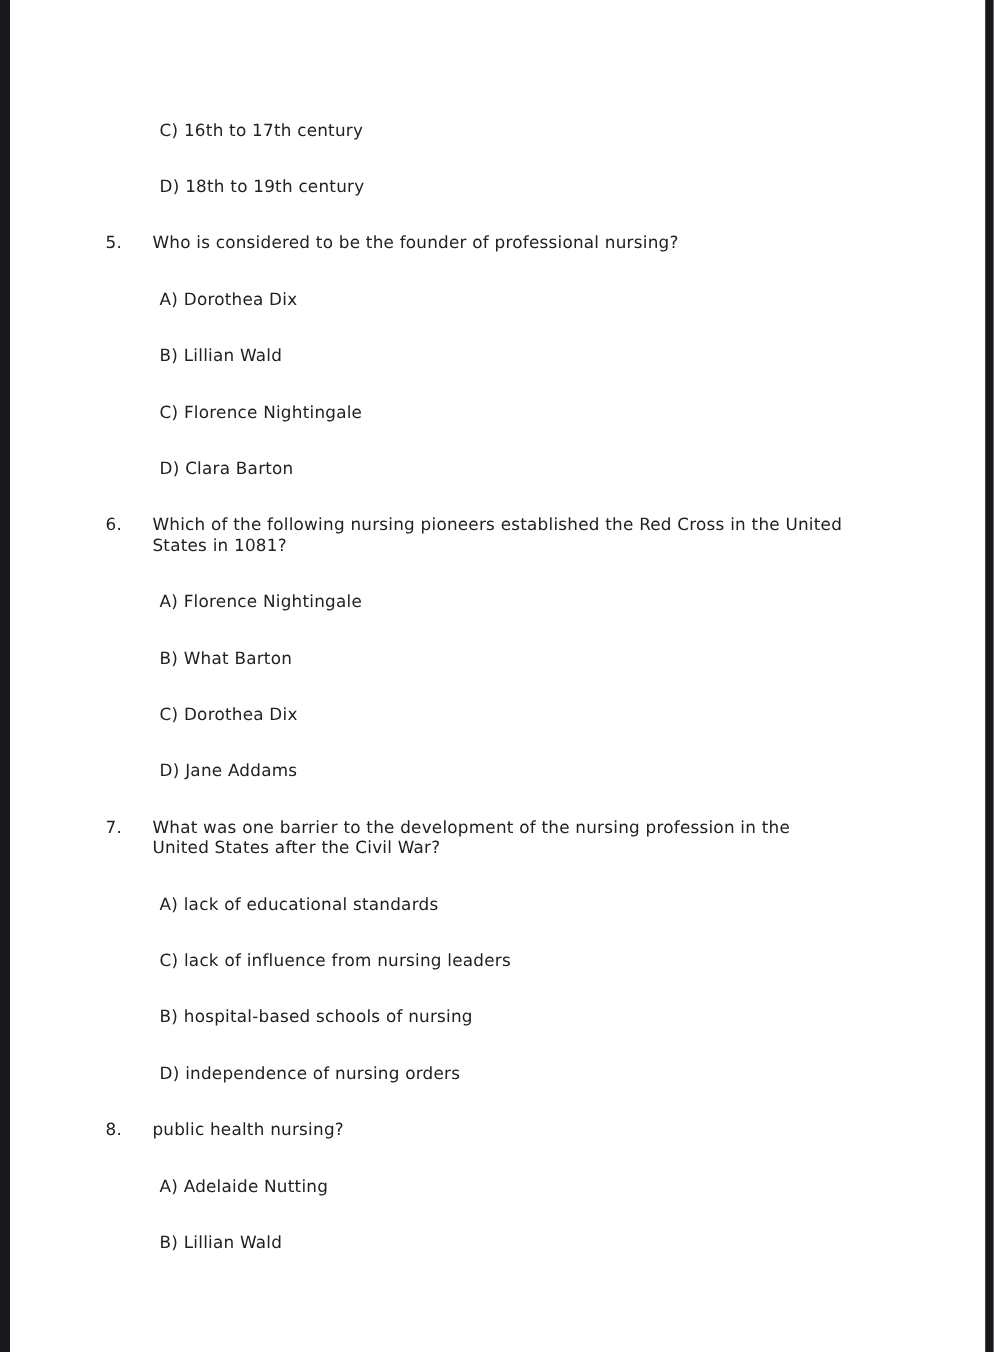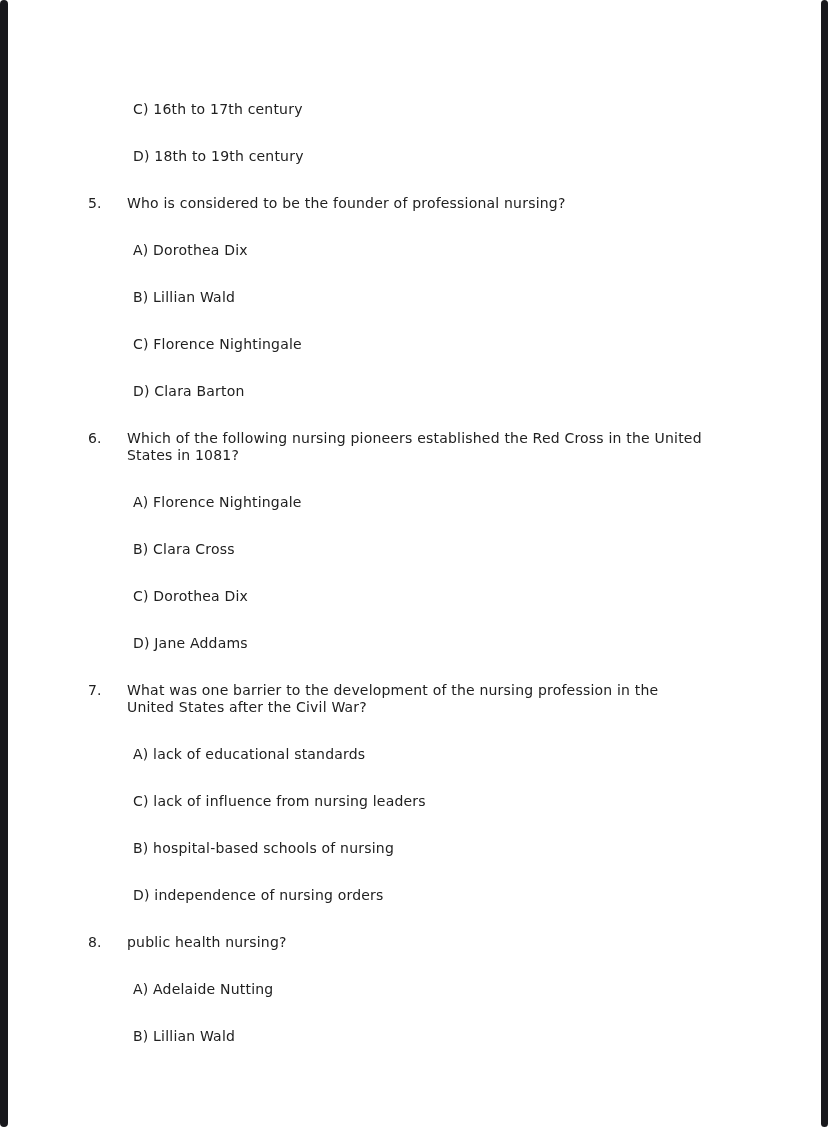--- a/index.html
+++ b/index.html
@@ -1,15 +1,15 @@
 <!DOCTYPE html>
 <html><head>
 <meta charset="utf-8">
 <style>
-  * { margin: 0; padding: 0; box-sizing: border-box; border-radius: 13px; }
+  * { margin: 0; padding: 0; box-sizing: border-box; }
   html, body {
     width: 828px;
     height: 1127px;
     background: #ffffff;
     overflow: hidden;
     font-family: "DejaVu Sans", "Liberation Sans", sans-serif;
   }
   .edge-bar {
     position: fixed;
     top: 0;
@@ -68,21 +68,21 @@
     <div class="option-row">C) Florence Nightingale</div>
     <div class="option-row">D) Clara Barton</div>
     <div class="question-row">
       <div class="q-number">6.</div>
       <div class="q-text">
         <div class="q-line">Which of the following nursing pioneers established the Red Cross in the United</div>
         <div class="q-line">States in 1081?</div>
       </div>
     </div>
     <div class="option-row">A) Florence Nightingale</div>
-    <div class="option-row">B) Clara Cross</div>
+    <div class="option-row">B) What Barton</div>
     <div class="option-row">C) Dorothea Dix</div>
     <div class="option-row">D) Jane Addams</div>
     <div class="question-row">
       <div class="q-number">7.</div>
       <div class="q-text">
         <div class="q-line">What was one barrier to the development of the nursing profession in the</div>
         <div class="q-line">United States after the Civil War?</div>
       </div>
     </div>
     <div class="option-row">A) lack of educational standards</div>

